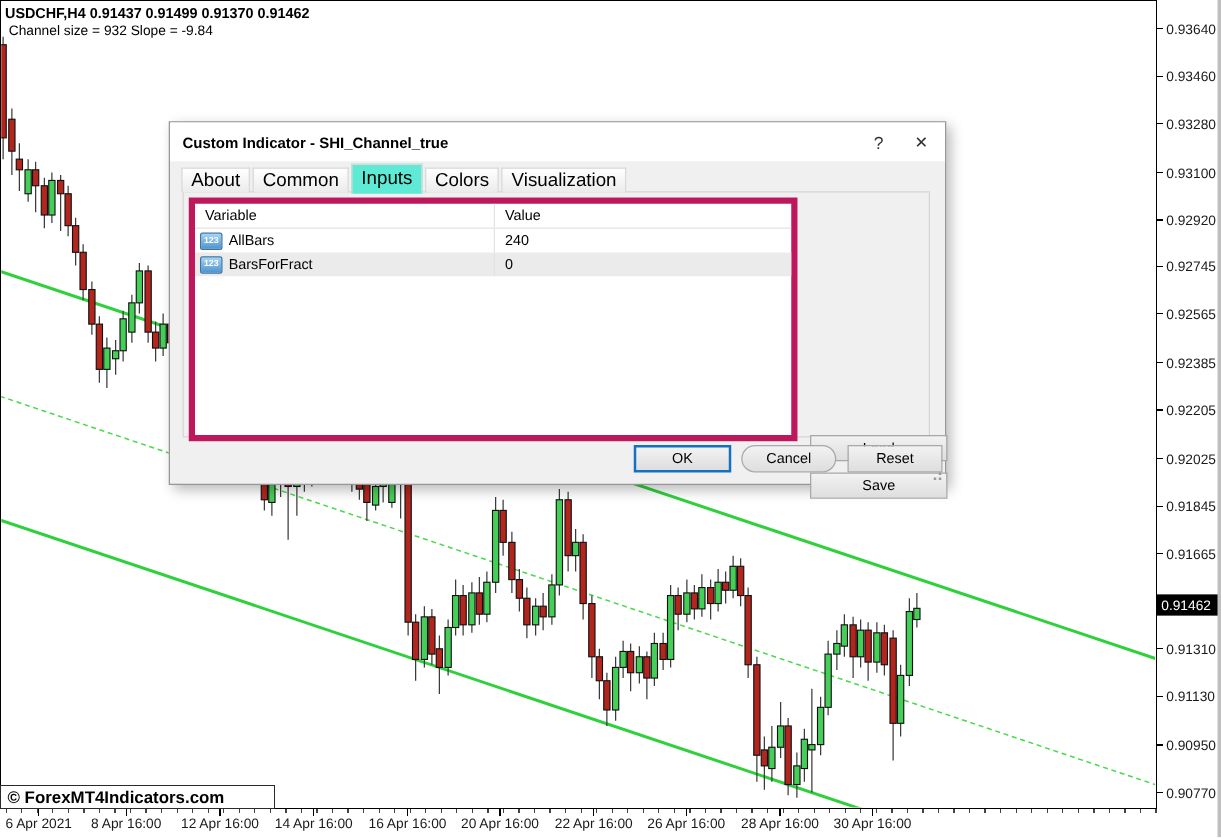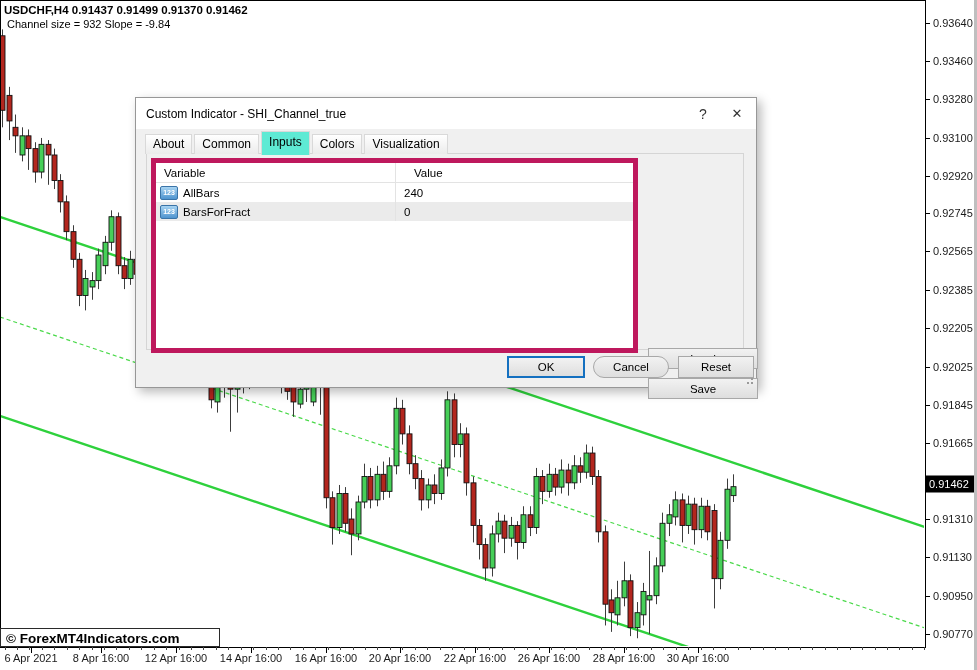--- a/index.html
+++ b/index.html
@@ -4,38 +4,38 @@
 <style>
   html,body{margin:0;padding:0;background:#fff;}
   #root{position:relative;width:977px;height:670px;overflow:hidden;background:#fff;
         font-family:"Liberation Sans","DejaVu Sans",sans-serif;}
   #chart{position:absolute;left:0;top:0;}
   
   .dialog{position:absolute;left:135px;top:97px;width:620px;height:289px;
           background:#f0f0f0;border:1px solid #979797;
           box-shadow:4px 4px 10px rgba(0,0,0,.28);font-size:12px;color:#000;}
   .titlebar{position:relative;height:31px;background:#fff;display:flex;align-items:center;}
-  .titlebar .title{padding-left:10px;font-size:12px;}
+  .titlebar .title{padding-left:10px;font-size:12px;font-weight:bold;}
   .cap-btn{position:absolute;top:0;width:30px;height:31px;display:flex;align-items:center;
            justify-content:center;font-size:14px;color:#333;cursor:pointer;}
   .cap-btn.help{right:38px;}
   .cap-btn.closex{right:4px;font-size:13px;}
   .tabstrip{position:absolute;left:9px;top:35px;height:21px;display:flex;align-items:flex-end;z-index:2;}
-  .tab{height:16px;padding:2px 7px 1px 7px;margin-right:2px;font-size:12px;line-height:15px;
+  .tab{height:16px;padding:2px 7px 1px 7px;margin-right:2px;font-size:15px;line-height:15px;
        background:linear-gradient(#ffffff,#ebebeb);border:1px solid #d9d9d9;border-bottom:none;
        color:#000;cursor:pointer;}
   .tab.active{height:19px;padding-top:3px;background:#5eead4;position:relative;margin-bottom:-1px;}
   .page{position:absolute;left:10px;top:55px;width:596px;height:195px;
         background:#f0f0f0;border:1px solid #d5d5d5;}
   .ptable{position:absolute;left:4px;top:4px;width:477px;height:185px;background:#fff;
           border:5px solid #be185d;font-size:11.5px;}
   .thead,.trow{height:19px;display:grid;grid-template-columns:239px 1fr;align-items:center;}
   .thead{border-bottom:1px solid #e3e3e3;}
   .thead .hc{padding-left:8px;}
-  .thead .hc2{border-left:1px solid #e3e3e3;height:100%;display:flex;align-items:center;padding-left:18px;}
+  .thead .hc2{border-left:1px solid #e3e3e3;height:100%;display:flex;align-items:center;padding-left:8px;}
   .trow.alt{background:#ebebeb;}
   .cell-var{display:flex;align-items:center;gap:5px;padding-left:4px;height:100%;}
   .cell-val{border-left:1px solid #e3e3e3;height:100%;display:flex;align-items:center;padding-left:8px;}
   .icon123{width:16px;height:12px;border-radius:2px;flex:0 0 auto;
            background:linear-gradient(#a8d4f2,#4f94cf);border:1px solid #3a74a8;color:#fff;
            font-size:7px;font-weight:bold;display:flex;align-items:center;justify-content:center;
            line-height:1;letter-spacing:0;}
   .btn{position:absolute;height:21px;background:linear-gradient(#f2f2f2,#dedede);
        border:1px solid #a8a8a8;font-size:11.5px;font-family:inherit;color:#000;cursor:pointer;}
   .btn-load{left:501px;top:194px;width:110px;}

